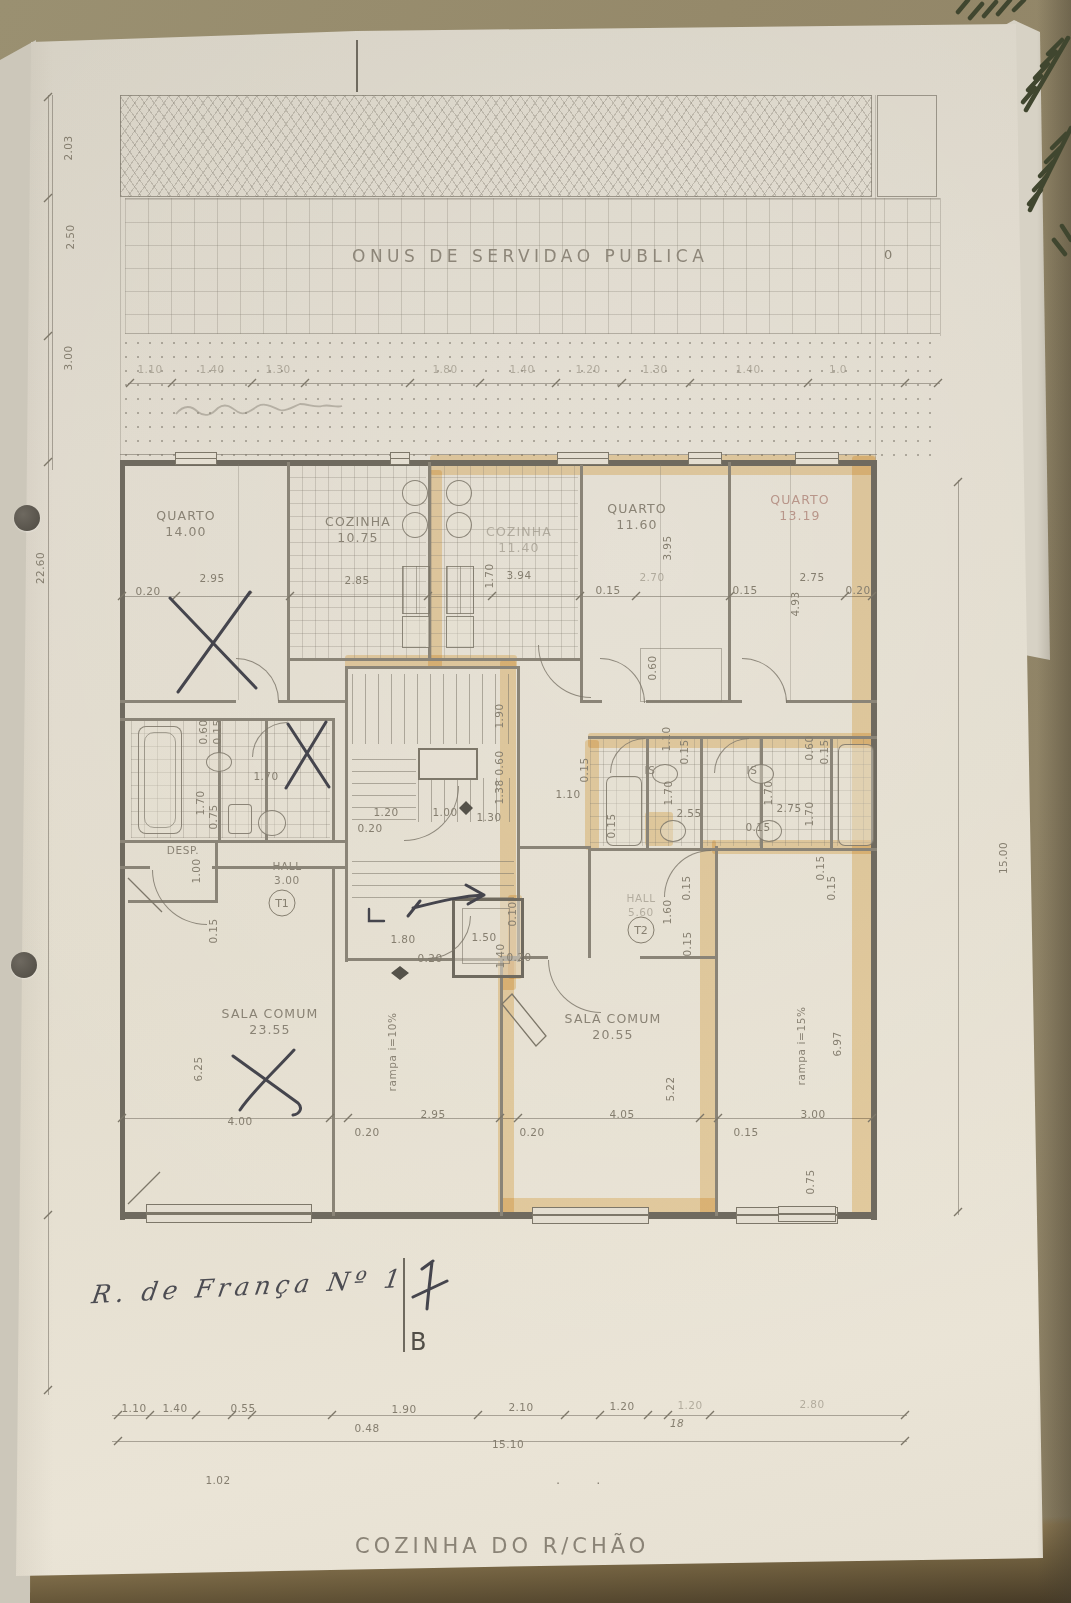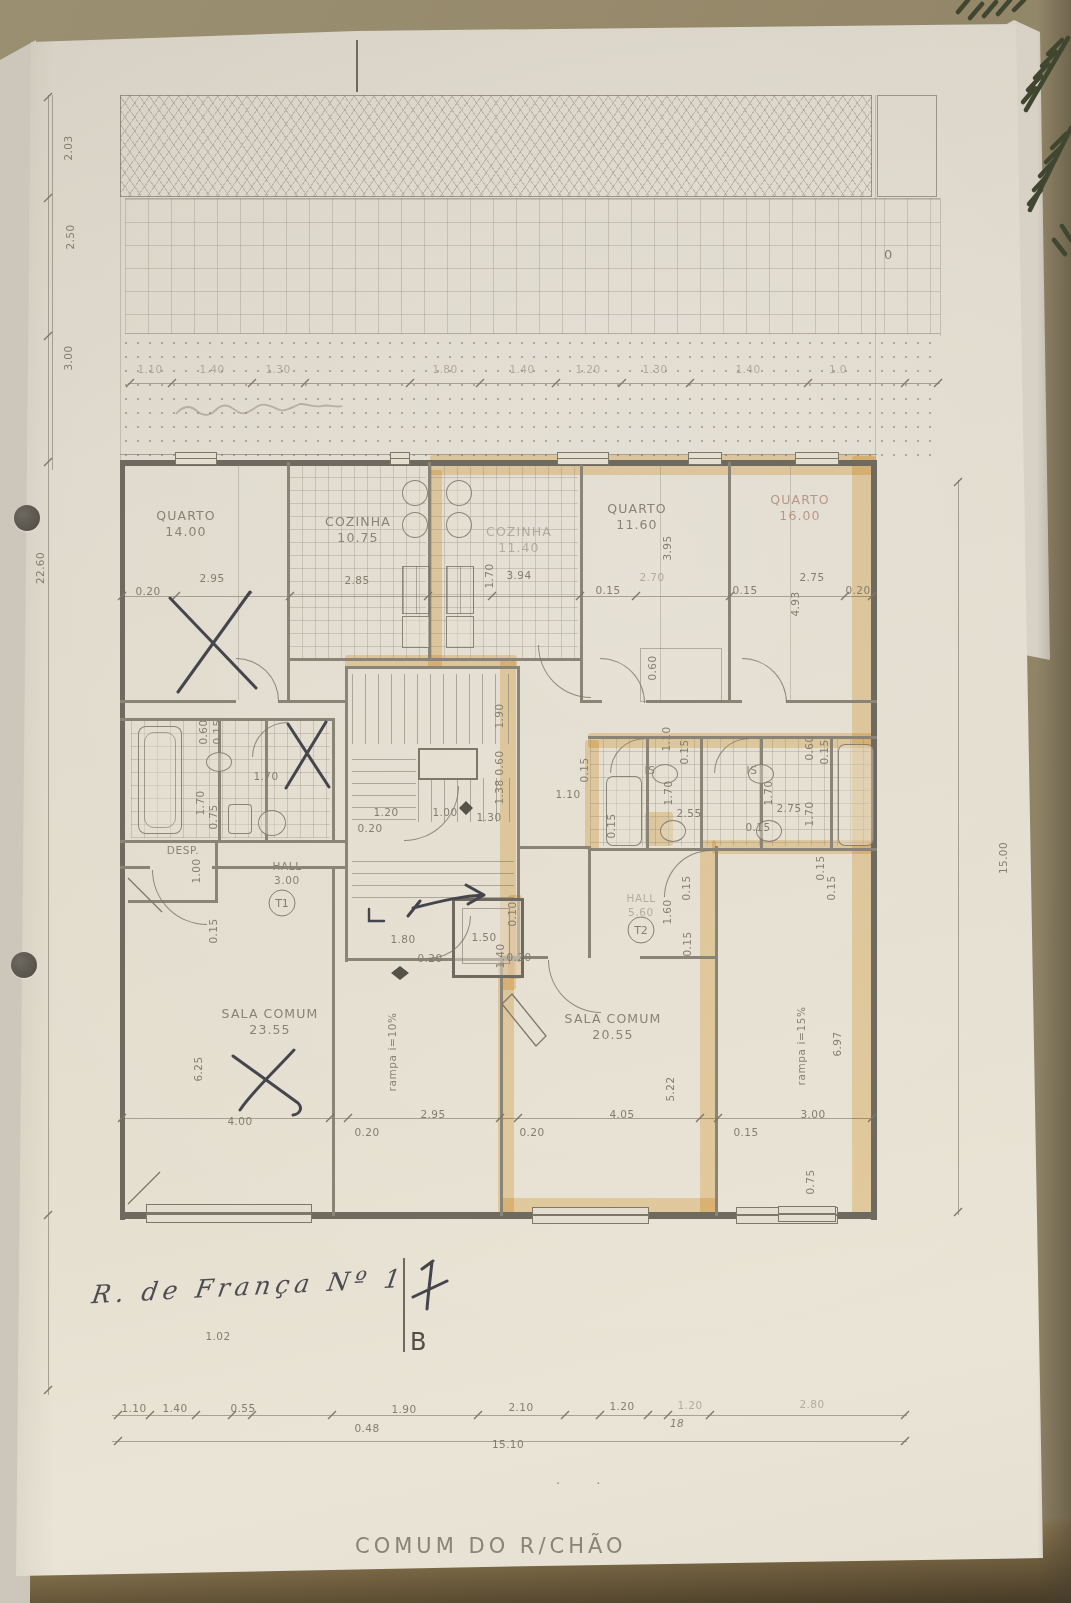--- a/index.html
+++ b/index.html
@@ -72,20 +72,21 @@
 <div id="scene">
   <div id="table-bottom"></div>
   <div id="under-left"></div>
   <div id="under-right"></div>
 
   <div id="sheet">
 
     <div class="xhatch" style="left:120px;top:95px;width:750px;height:100px;"></div>
     <div class="abs" style="left:877px;top:95px;width:58px;height:100px;border:1.2px solid rgba(125,119,107,.7);"></div>
     <div class="gridband" style="left:125px;top:198px;width:815px;height:134px;"></div>
+    <div id="easement">ONUS DE SERVIDAO PUBLICA</div>
     <div id="datum">0</div>
     <div class="stipple" style="left:120px;top:336px;width:820px;height:124px;"></div>
 
     <div>
       <div class="ln" style="left:128px;top:383px;width:812px;height:1px;"></div>
       <div class="ln" style="left:120px;top:596px;width:757px;height:1px;"></div>
       <div class="ln" style="left:120px;top:1118px;width:757px;height:1px;"></div>
       <div class="ln" style="left:112px;top:1415px;width:795px;height:1px;"></div>
       <div class="ln" style="left:112px;top:1441px;width:795px;height:1px;"></div>
       <div class="ln" style="left:52px;top:95px;width:1px;height:375px;"></div>
@@ -219,21 +220,21 @@
       <div class="fix" style="left:402px;top:480px;width:24px;height:24px;border-radius:50%;"></div>
       <div class="fix" style="left:402px;top:512px;width:24px;height:24px;border-radius:50%;"></div>
       <div class="fix" style="left:446px;top:480px;width:24px;height:24px;border-radius:50%;"></div>
       <div class="fix" style="left:446px;top:512px;width:24px;height:24px;border-radius:50%;"></div>
       <div class="vlines" style="left:402px;top:566px;width:26px;height:46px;border:1.2px solid rgba(122,116,103,.8);"></div>
       <div class="vlines" style="left:446px;top:566px;width:26px;height:46px;border:1.2px solid rgba(122,116,103,.8);"></div>
       <div class="fix" style="left:402px;top:616px;width:26px;height:30px;"></div>
       <div class="fix" style="left:446px;top:616px;width:26px;height:30px;"></div>
     </div>
 
-    <div id="plan-title">COMUM DO R/CHÃO</div>
+    <div id="plan-title">COZINHA DO R/CHÃO</div>
     <div id="street-note">R. de França Nº 1</div>
     <div id="section-b">B</div>
     <div class="tag" style="left:282px;top:903px;">T1</div>
     <div class="tag" style="left:641px;top:930px;">T2</div>
     <div id="dots">. .</div>
 
     <div id="rooms">
         <div class="room" style="left: 186px; top: 524px;">
           <div>QUARTO</div>
           <div>14.00</div>
@@ -245,21 +246,21 @@
         <div class="room f" style="left: 519px; top: 540px;">
           <div>COZINHA</div>
           <div>11.40</div>
         </div>
         <div class="room" style="left: 637px; top: 517px;">
           <div>QUARTO</div>
           <div>11.60</div>
         </div>
         <div class="room pink" style="left: 800px; top: 508px;">
           <div>QUARTO</div>
-          <div>16.00</div>
+          <div>13.19</div>
         </div>
         <div class="room small" style="left: 183px; top: 851px;">
           <div>DESP.</div>
         </div>
         <div class="room small" style="left: 287px; top: 874px;">
           <div>HALL</div>
           <div>3.00</div>
         </div>
         <div class="room small f" style="left: 641px; top: 906px;">
           <div>HALL</div>
@@ -358,21 +359,21 @@
         <span class="dim r" style="left: 670px; top: 1089px;">5.22</span>
         <span class="dim" style="left: 622px; top: 1114px;">4.05</span>
         <span class="dim" style="left: 532px; top: 1132px;">0.20</span>
         <span class="dim" style="left: 746px; top: 1132px;">0.15</span>
         <span class="dim r" style="left: 837px; top: 1044px;">6.97</span>
         <span class="dim" style="left: 813px; top: 1114px;">3.00</span>
         <span class="dim r" style="left: 810px; top: 1182px;">0.75</span>
         <span class="dim r" style="left: 820px; top: 868px;">0.15</span>
         <span class="dim" style="left: 134px; top: 1408px;">1.10</span>
         <span class="dim" style="left: 175px; top: 1408px;">1.40</span>
-        <span class="dim" style="left: 218px; top: 1336px; text-align: center;">1.02</span>
+        <span class="dim" style="left: 218px; top: 1480px; text-align: center;">1.02</span>
         <span class="dim" style="left: 243px; top: 1408px;">0.55</span>
         <span class="dim" style="left: 404px; top: 1409px;">1.90</span>
         <span class="dim" style="left: 521px; top: 1407px;">2.10</span>
         <span class="dim" style="left: 622px; top: 1406px;">1.20</span>
         <span class="dim f" style="left: 690px; top: 1405px;">1.20</span>
         <span class="dim" style="left: 367px; top: 1428px;">0.48</span>
         <span class="dim" style="left: 677px; top: 1423px; font-style: italic;">18</span>
         <span class="dim f" style="left: 812px; top: 1404px;">2.80</span>
         <span class="dim" style="left: 508px; top: 1444px;">15.10</span>
       </div>

